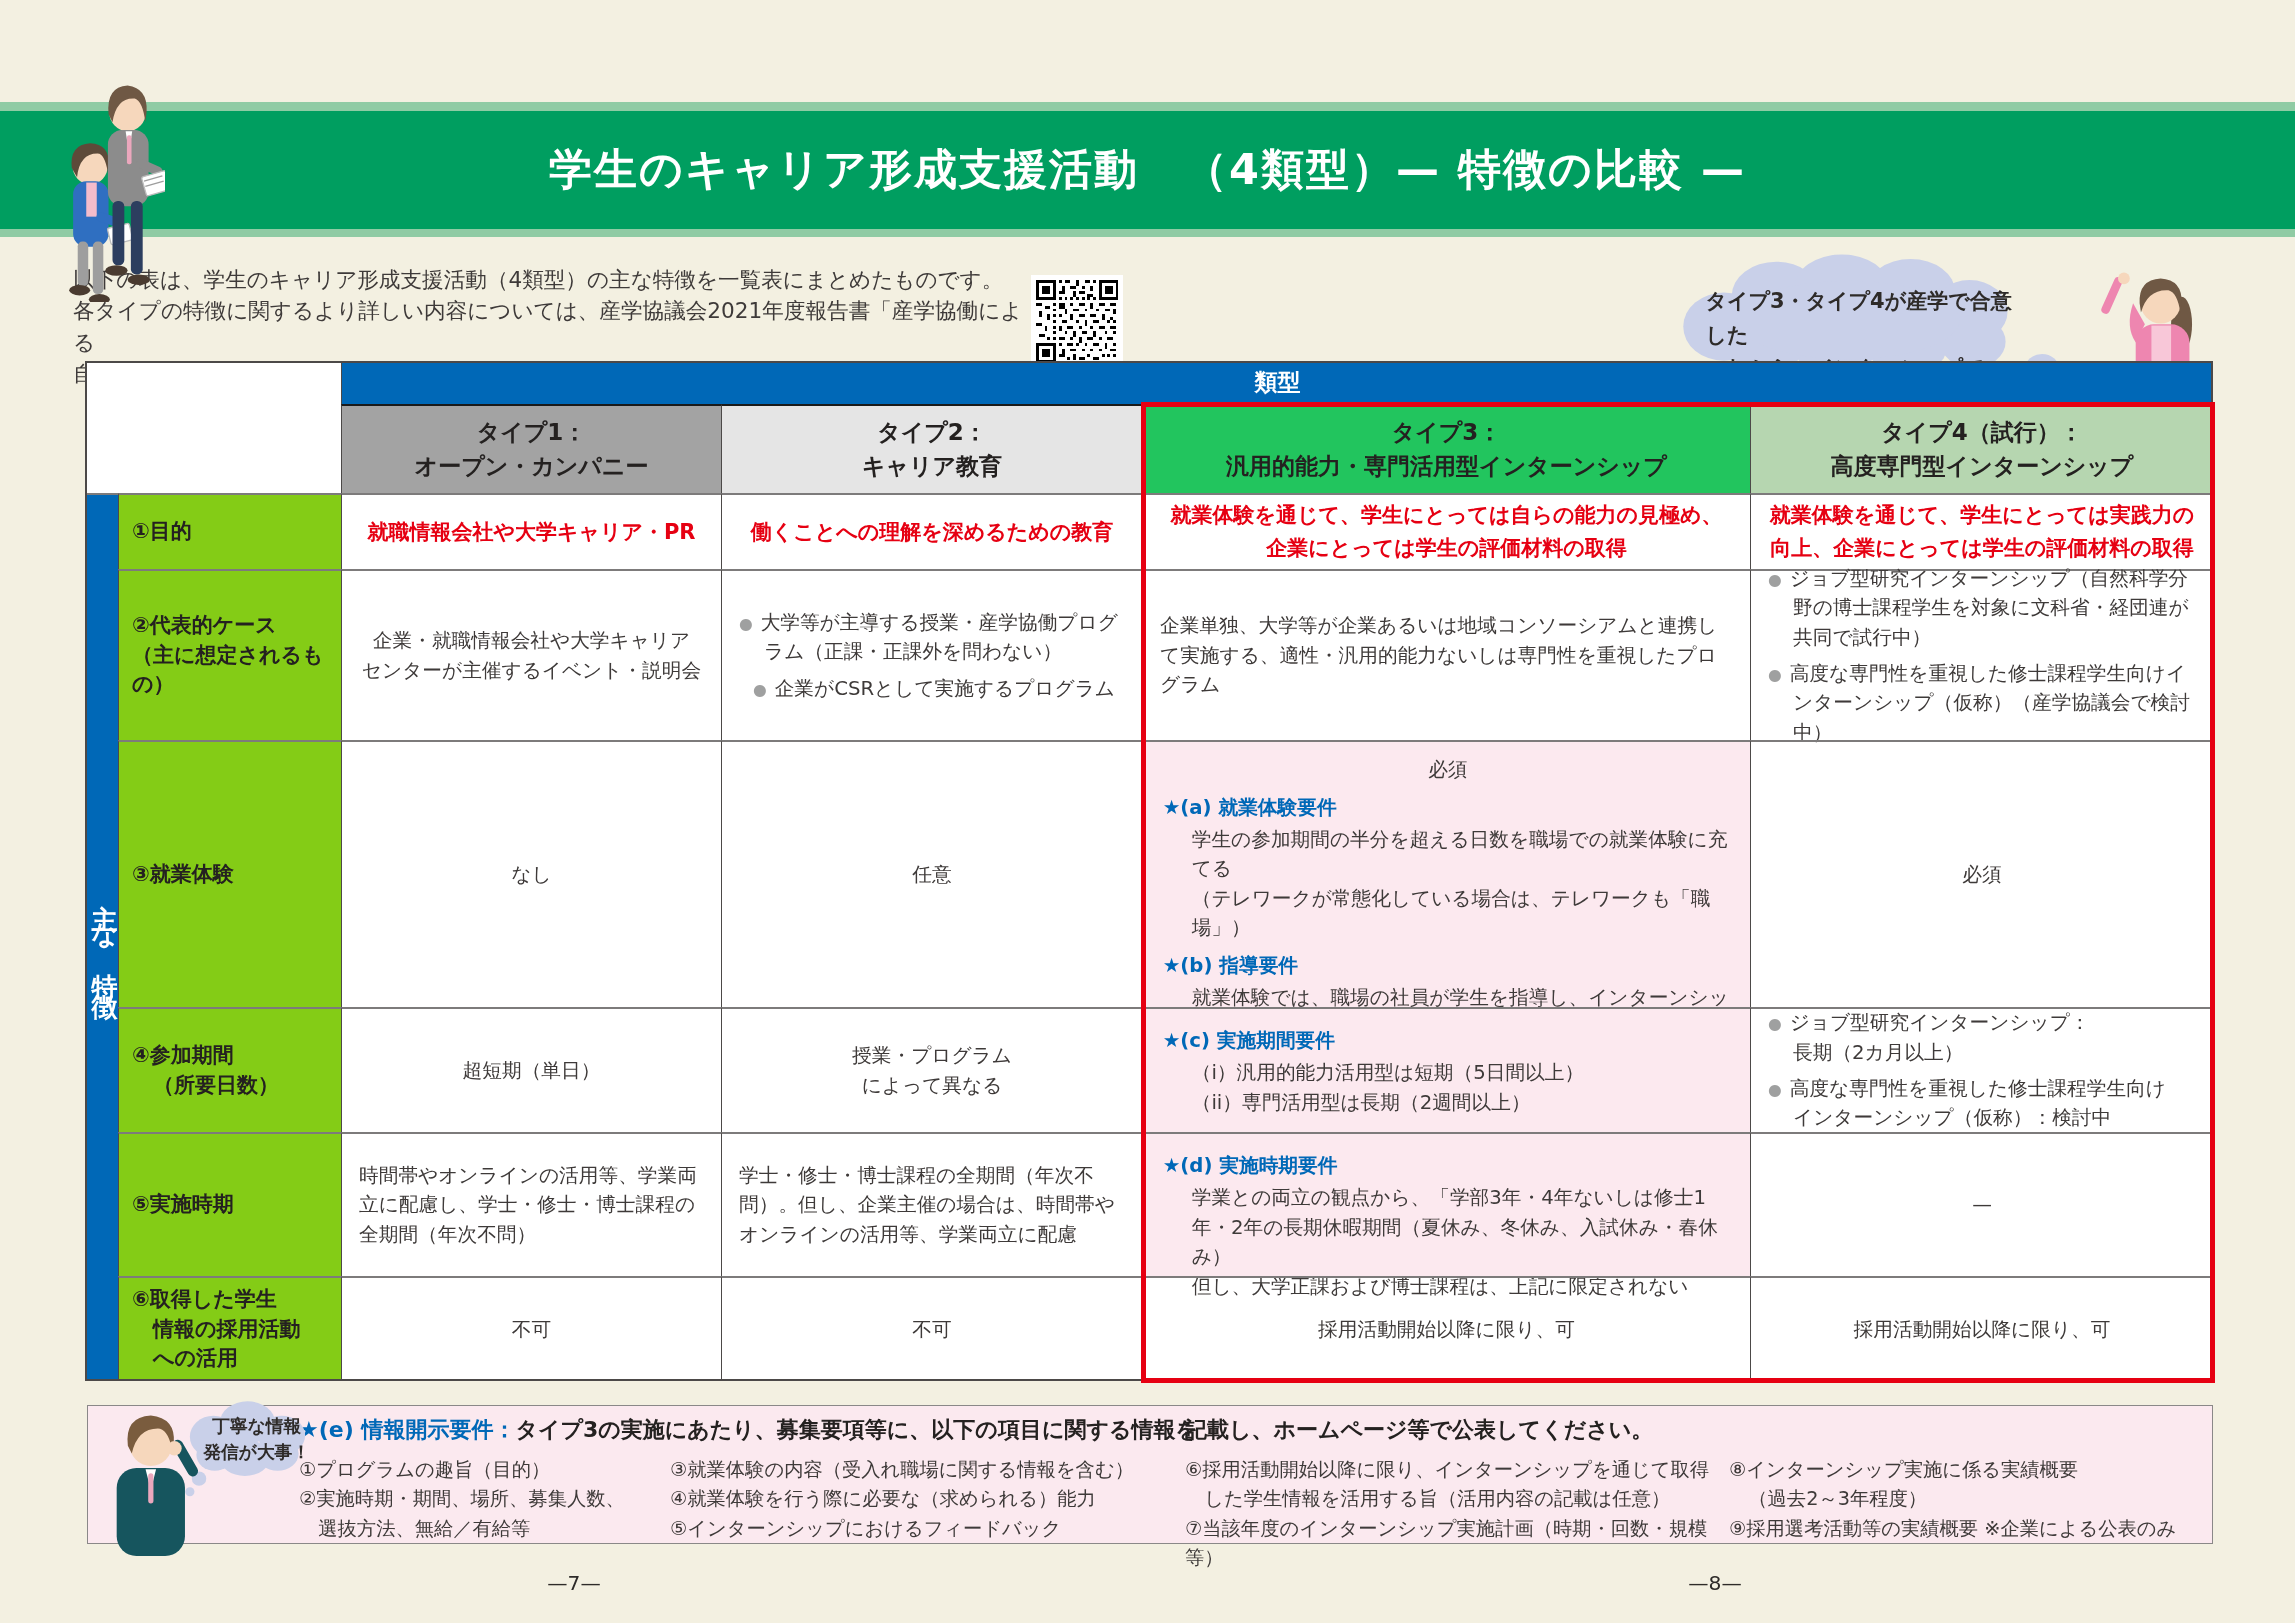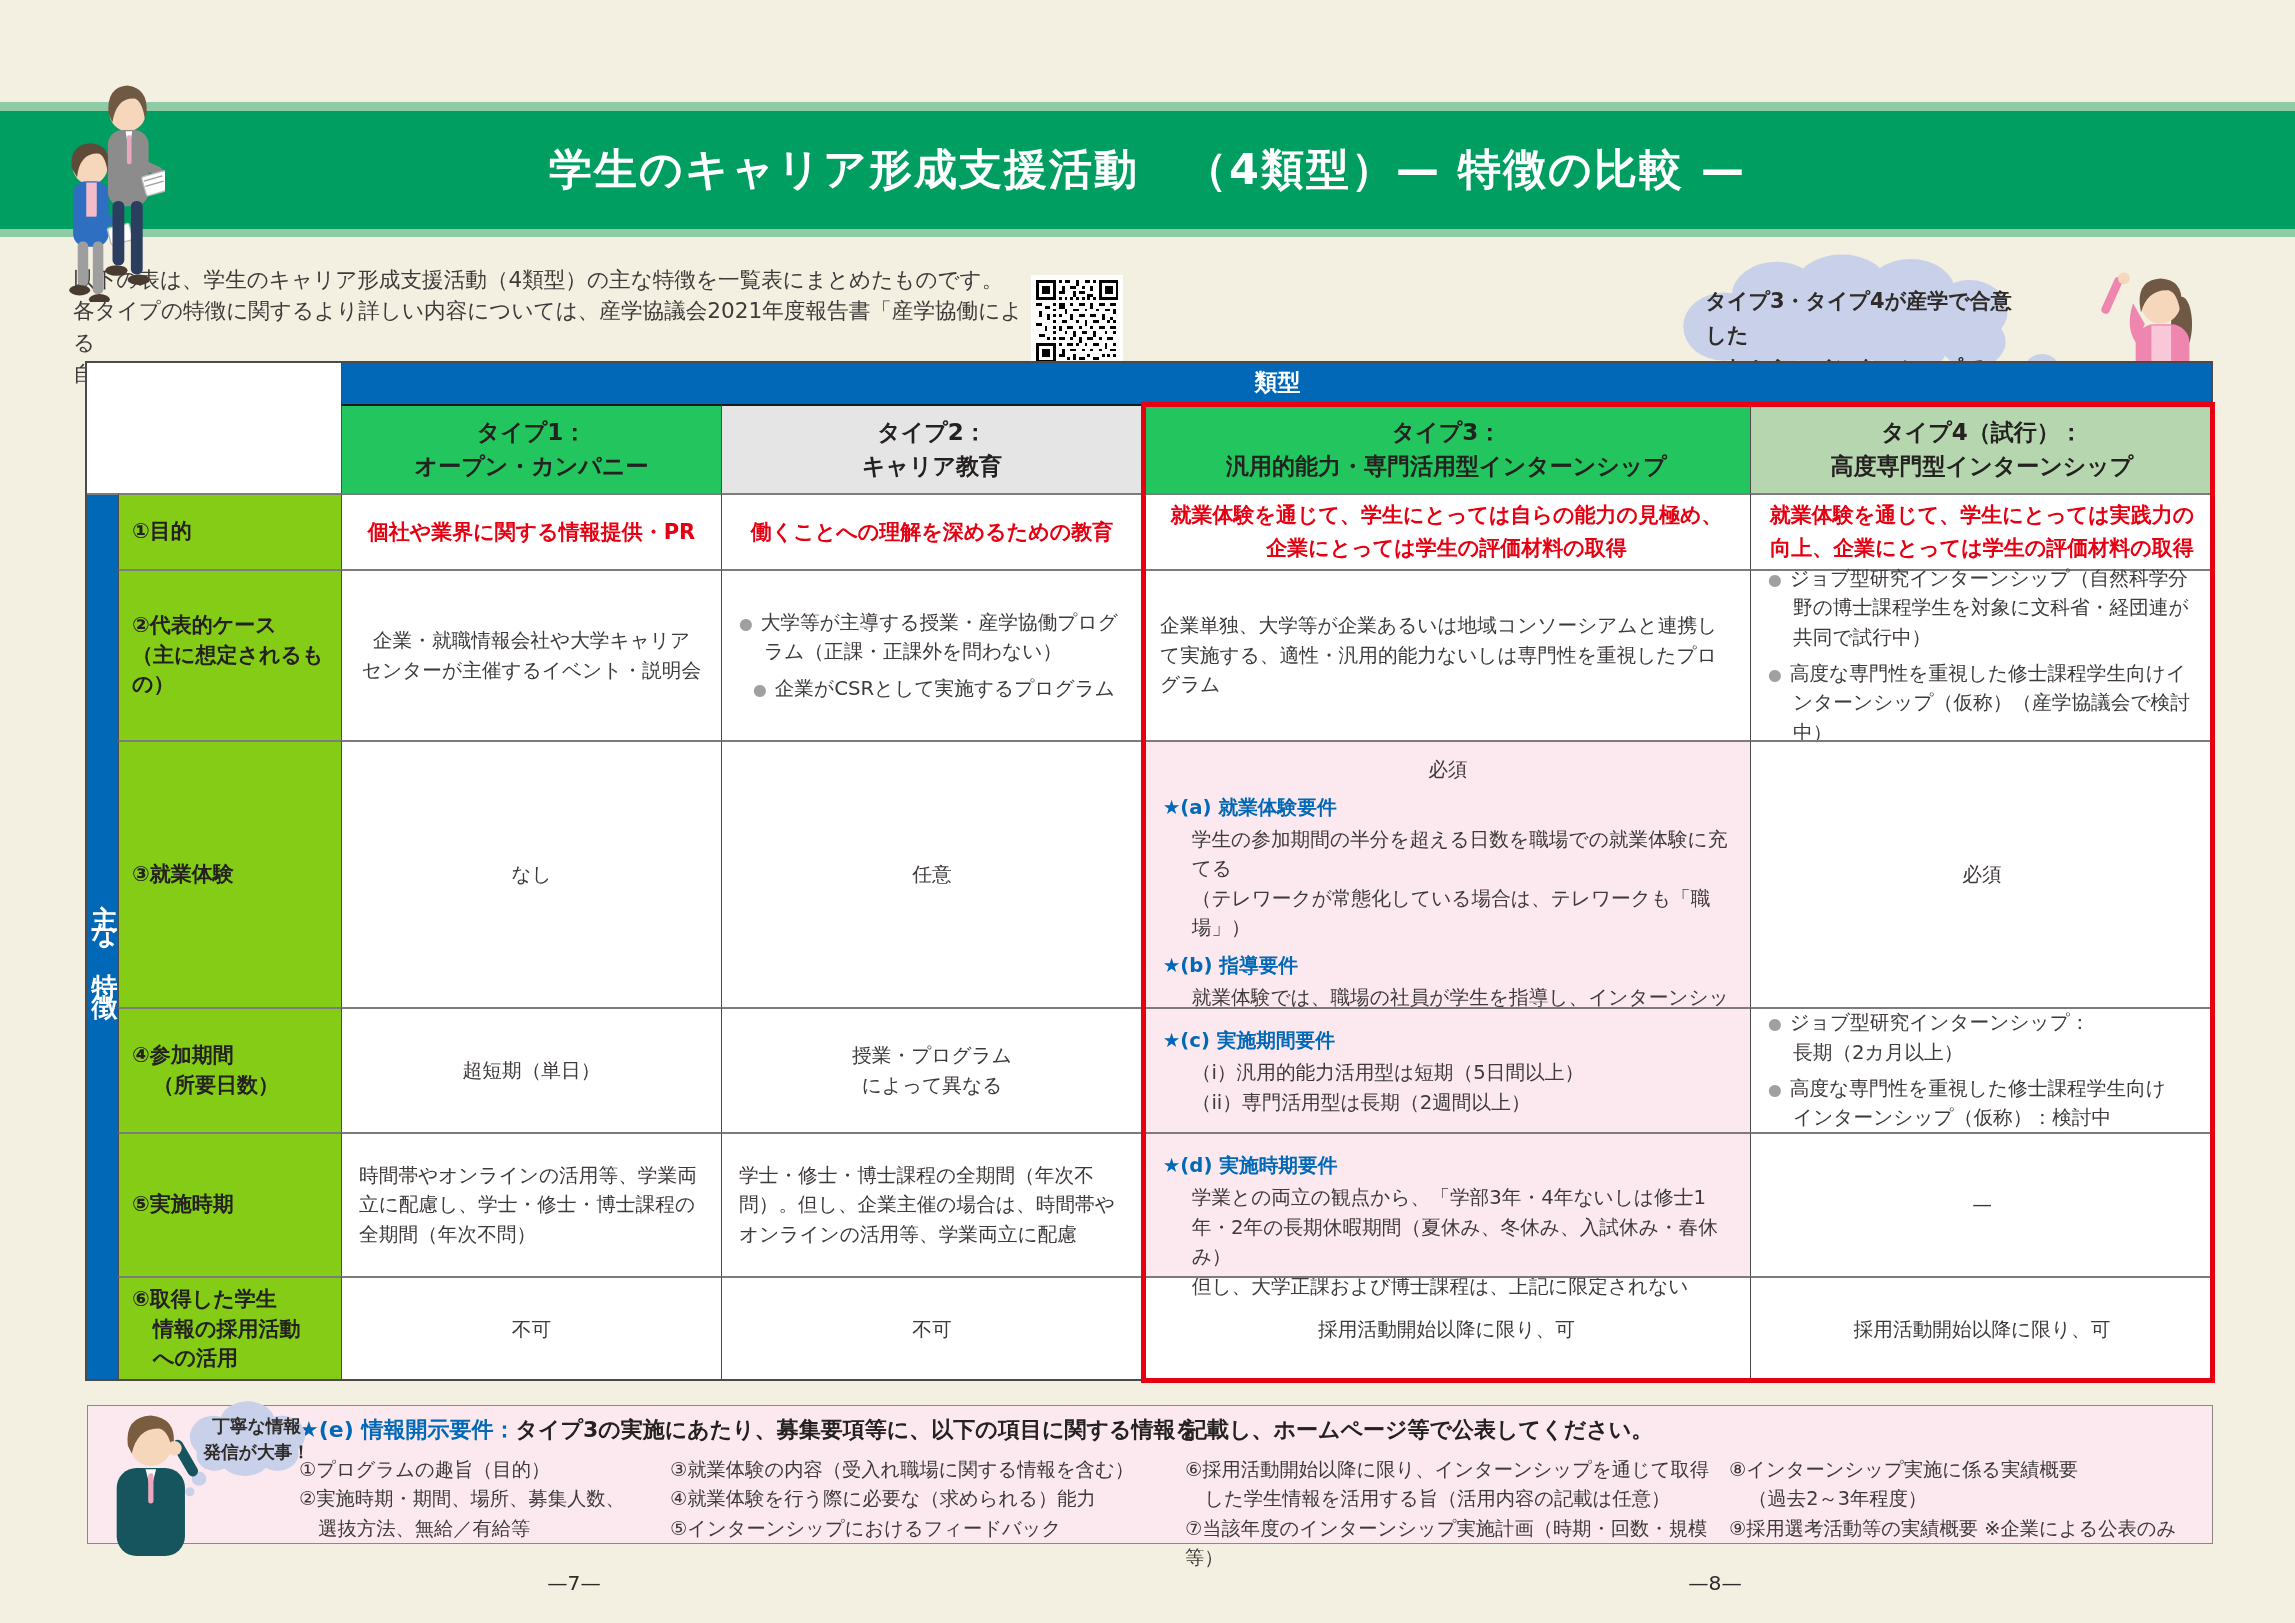--- a/index.html
+++ b/index.html
@@ -44,21 +44,21 @@
     display:grid;grid-template-columns:33px 223px 380px 421px 608px 463px;
     grid-template-rows:43px 89px 76px 171px 267px 125px 144px 105px;background:#ffffff;}
   .outline{position:absolute;inset:0;border:2px solid #4c4948;pointer-events:none;z-index:3;}
   .tcell{box-sizing:border-box;border-left:1.3px solid #4c4948;border-top:2px solid #7d7b7b;
     font-size:19.7px;line-height:1.5;}
   .corner{grid-column:1/3;grid-row:1/3;background:#ffffff;border-left:none;border-top:none;}
   .ruikei{grid-column:3/7;grid-row:1;background:#0068b7;color:#ffffff;border-top:none;
     display:flex;align-items:center;justify-content:center;font-size:23px;font-weight:bold;}
   .thead{grid-row:2;border-top:2.6px solid #1a1a1a;display:flex;align-items:center;justify-content:center;
     text-align:center;font-size:23px;font-weight:bold;white-space:pre-line;line-height:1.45;color:#242120;}
-  .h-1{grid-column:3;background:#22c55e;}
+  .h-1{grid-column:3;background:#a3a3a3;}
   .h-2{grid-column:4;background:#e5e5e5;}
   .h-3{grid-column:5;background:#22c55e;}
   .h-4{grid-column:6;background:#b6d6b0;}
   .sidebar{grid-column:1;grid-row:3/9;background:#0068b7;border-left:none;display:flex;}
   .side-label{margin:auto;writing-mode:vertical-rl;text-orientation:upright;color:#ffffff;
     font-size:26px;font-weight:bold;letter-spacing:19.7px;}
   .rlabel{grid-column:2;display:flex;align-items:center;padding:6.6px 6.6px 6.6px 13px;
     font-size:21px;font-weight:600;white-space:pre-line;line-height:1.4;color:#242120;background:#84cc16;}
   .c-1{grid-column:3;}.c-2{grid-column:4;}.c-3{grid-column:5;}.c-4{grid-column:6;}
   .r-1{grid-row:3;}.r-2{grid-row:4;align-items:center;}.r-3{grid-row:5;}.r-4{grid-row:6;}.r-5{grid-row:7;}.r-6{grid-row:8;}
@@ -297,21 +297,21 @@
     <div class="tcell thead h-3">タイプ3：
 汎用的能力・専門活用型インターンシップ</div>
     <div class="tcell thead h-4">タイプ4（試行）：
 高度専門型インターンシップ</div>
 
     <div class="tcell sidebar">
       <span class="side-label">主な特徴</span>
     </div>
 
     <div class="tcell rlabel r-1">①目的</div>
-    <div class="tcell c-1 r-1 cell-center redtext">個社や業界に関する情報提供・PR</div>
+    <div class="tcell c-1 r-1 cell-center redtext">就職情報会社や大学キャリア・PR</div>
     <div class="tcell c-2 r-1 cell-center redtext">働くことへの理解を深めるための教育</div>
     <div class="tcell c-3 r-1 cell-center redtext">就業体験を通じて、学生にとっては自らの能力の見極め、
 企業にとっては学生の評価材料の取得</div>
     <div class="tcell c-4 r-1 cell-center redtext">就業体験を通じて、学生にとっては実践力の
 向上、企業にとっては学生の評価材料の取得</div>
 
     <div class="tcell rlabel r-2">②代表的ケース
 （主に想定されるもの）</div>
     <div class="tcell c-1 r-2 cell-center">企業・就職情報会社や大学キャリア
 センターが主催するイベント・説明会</div>

